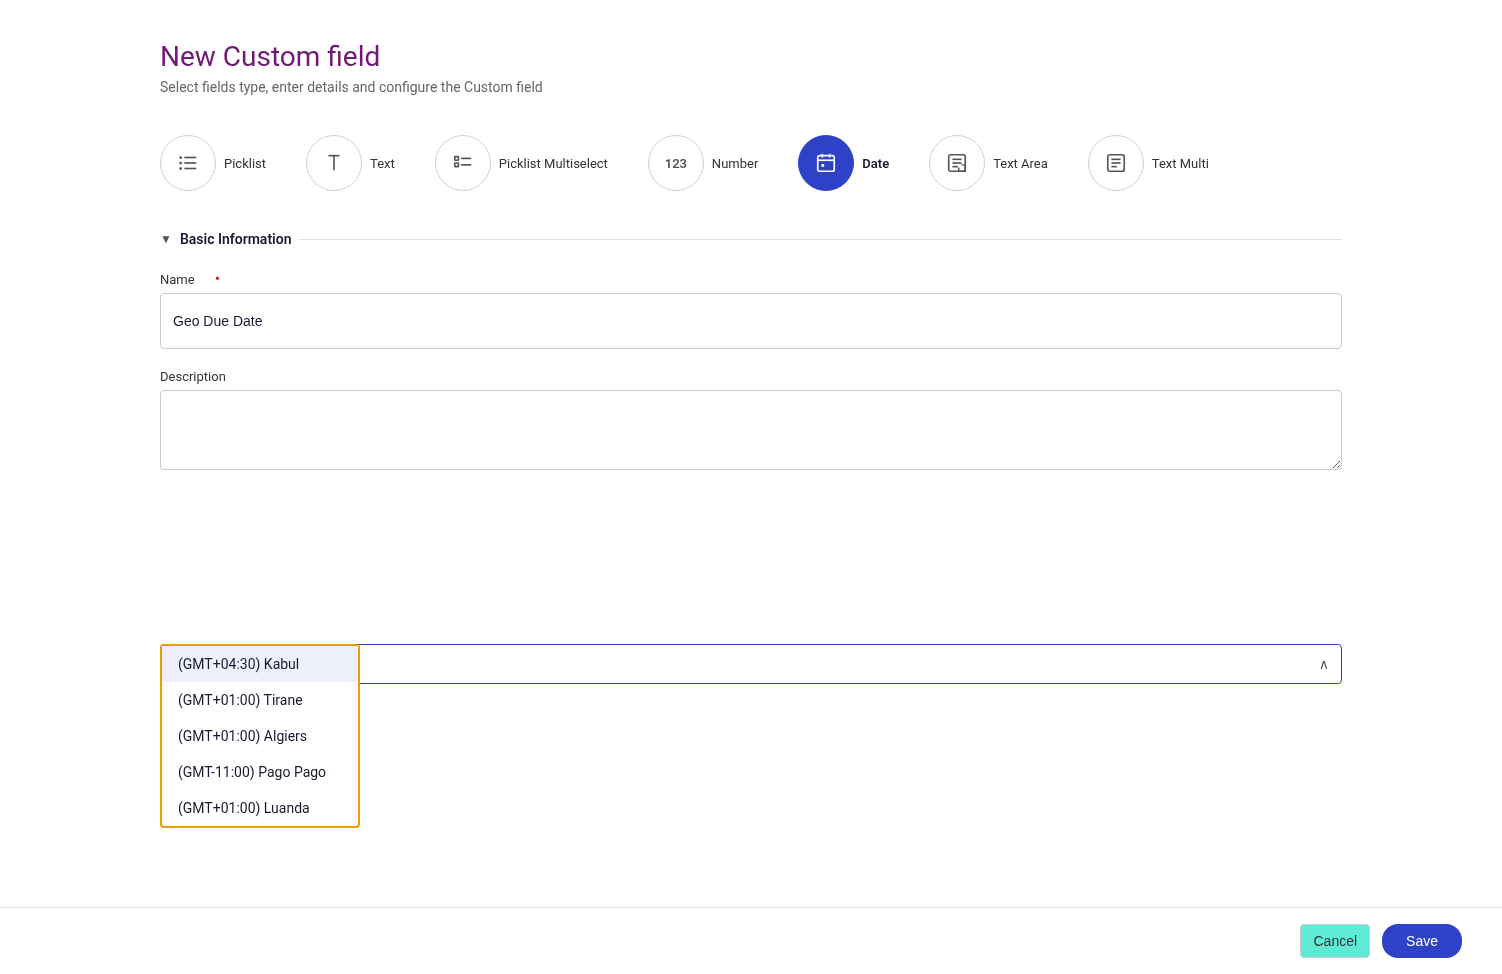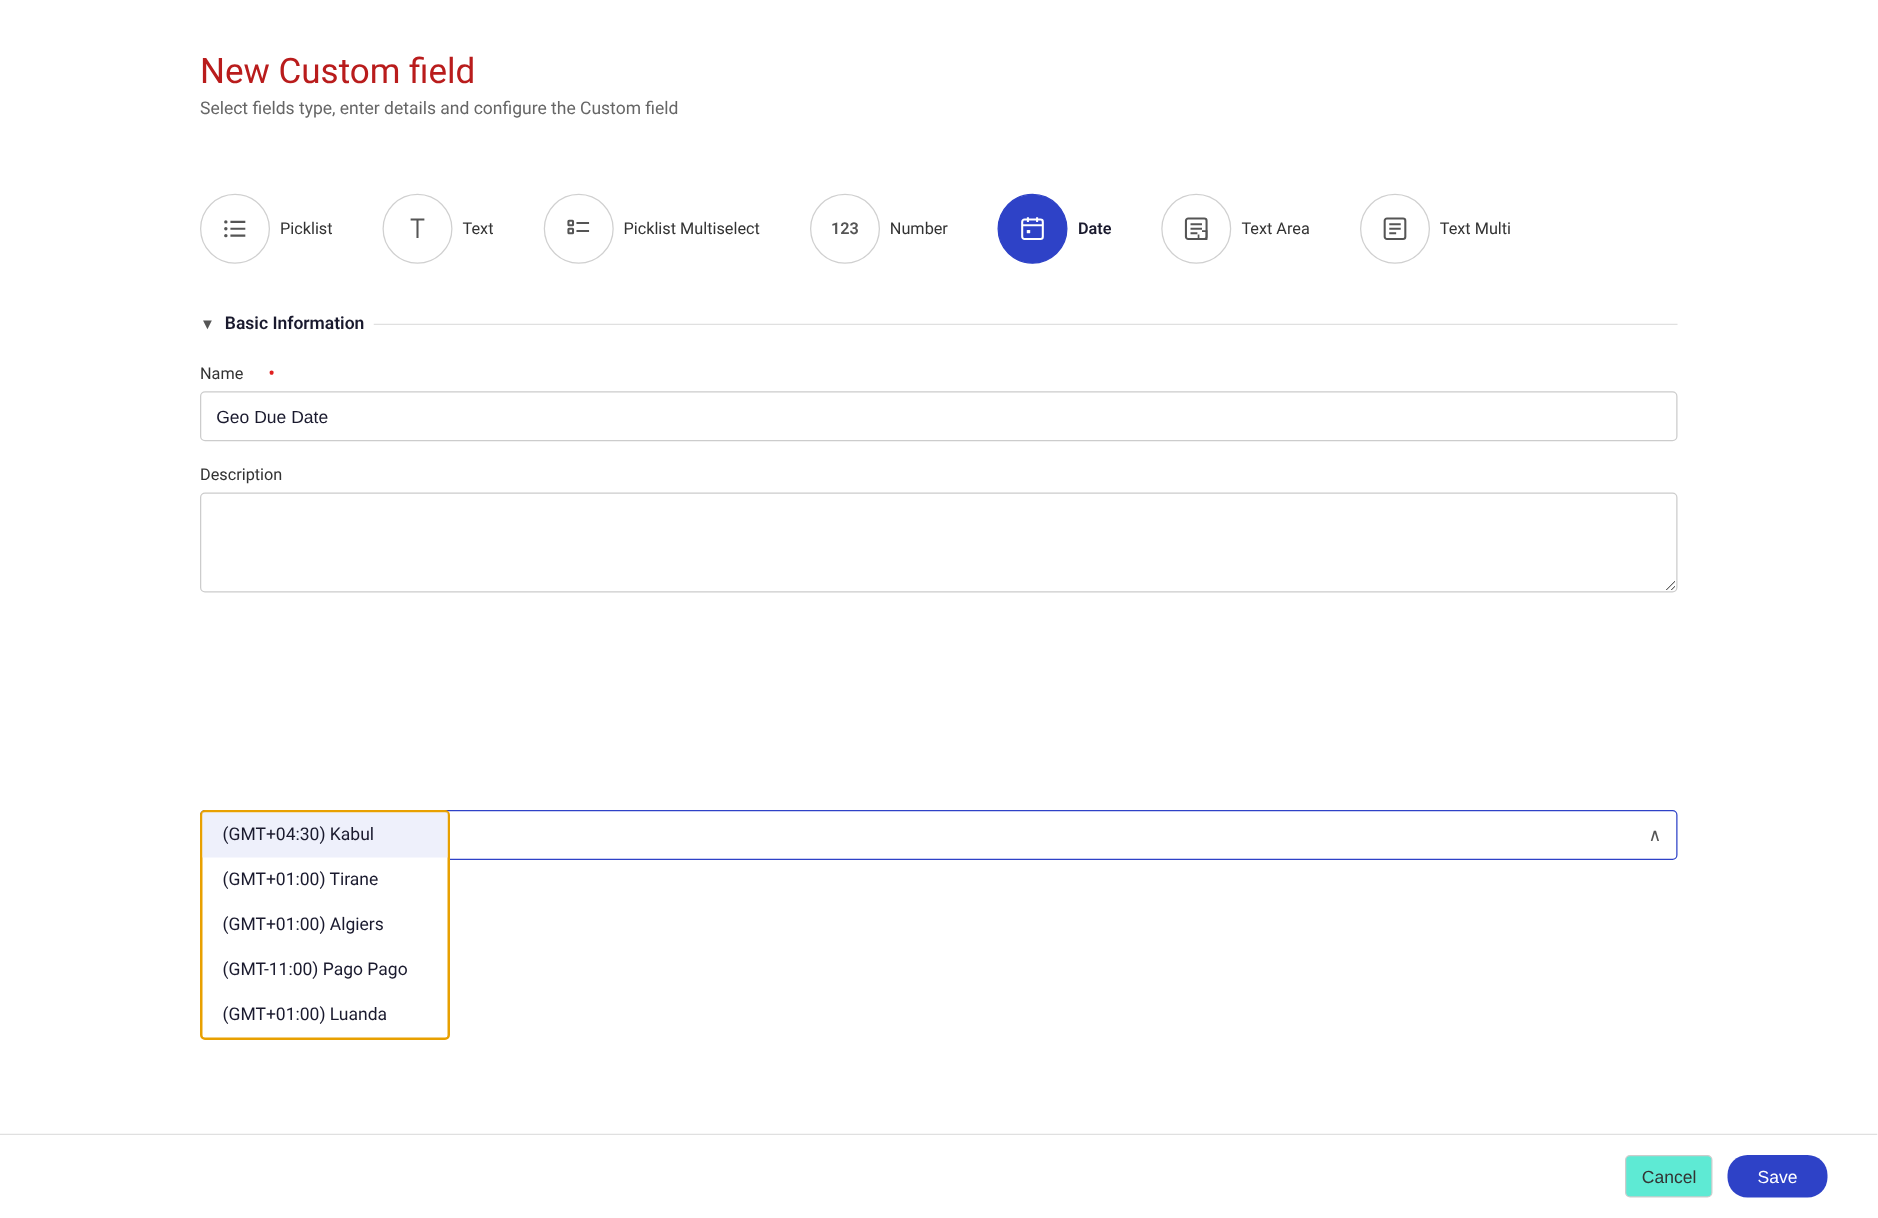--- a/index.html
+++ b/index.html
@@ -13,28 +13,28 @@
     }
 
     .main-content {
       flex: 1;
       padding: 40px 160px 40px 160px;
     }
 
     .page-title {
       font-size: 28px;
       font-weight: 400;
-      color: #b91c1c;
+      color: #701a75;
       margin-bottom: 6px;
     }
 
     .page-subtitle {
       font-size: 14px;
       color: #666;
-      margin-bottom: 60px;
+      margin-bottom: 40px;
     }
 
     
     .field-type-row {
       display: flex;
       gap: 40px;
       margin-bottom: 40px;
       align-items: flex-start;
     }
 
@@ -116,21 +116,21 @@
     }
 
     .required-dot {
       color: #e02020;
       font-size: 16px;
       line-height: 1;
     }
 
     .form-input {
       width: 100%;
-      height: 40px;
+      height: 56px;
       border: 1px solid #ccc;
       border-radius: 4px;
       padding: 0 12px;
       font-size: 14px;
       color: #1a1a2e;
       outline: none;
     }
 
     .form-textarea {
       width: 100%;

